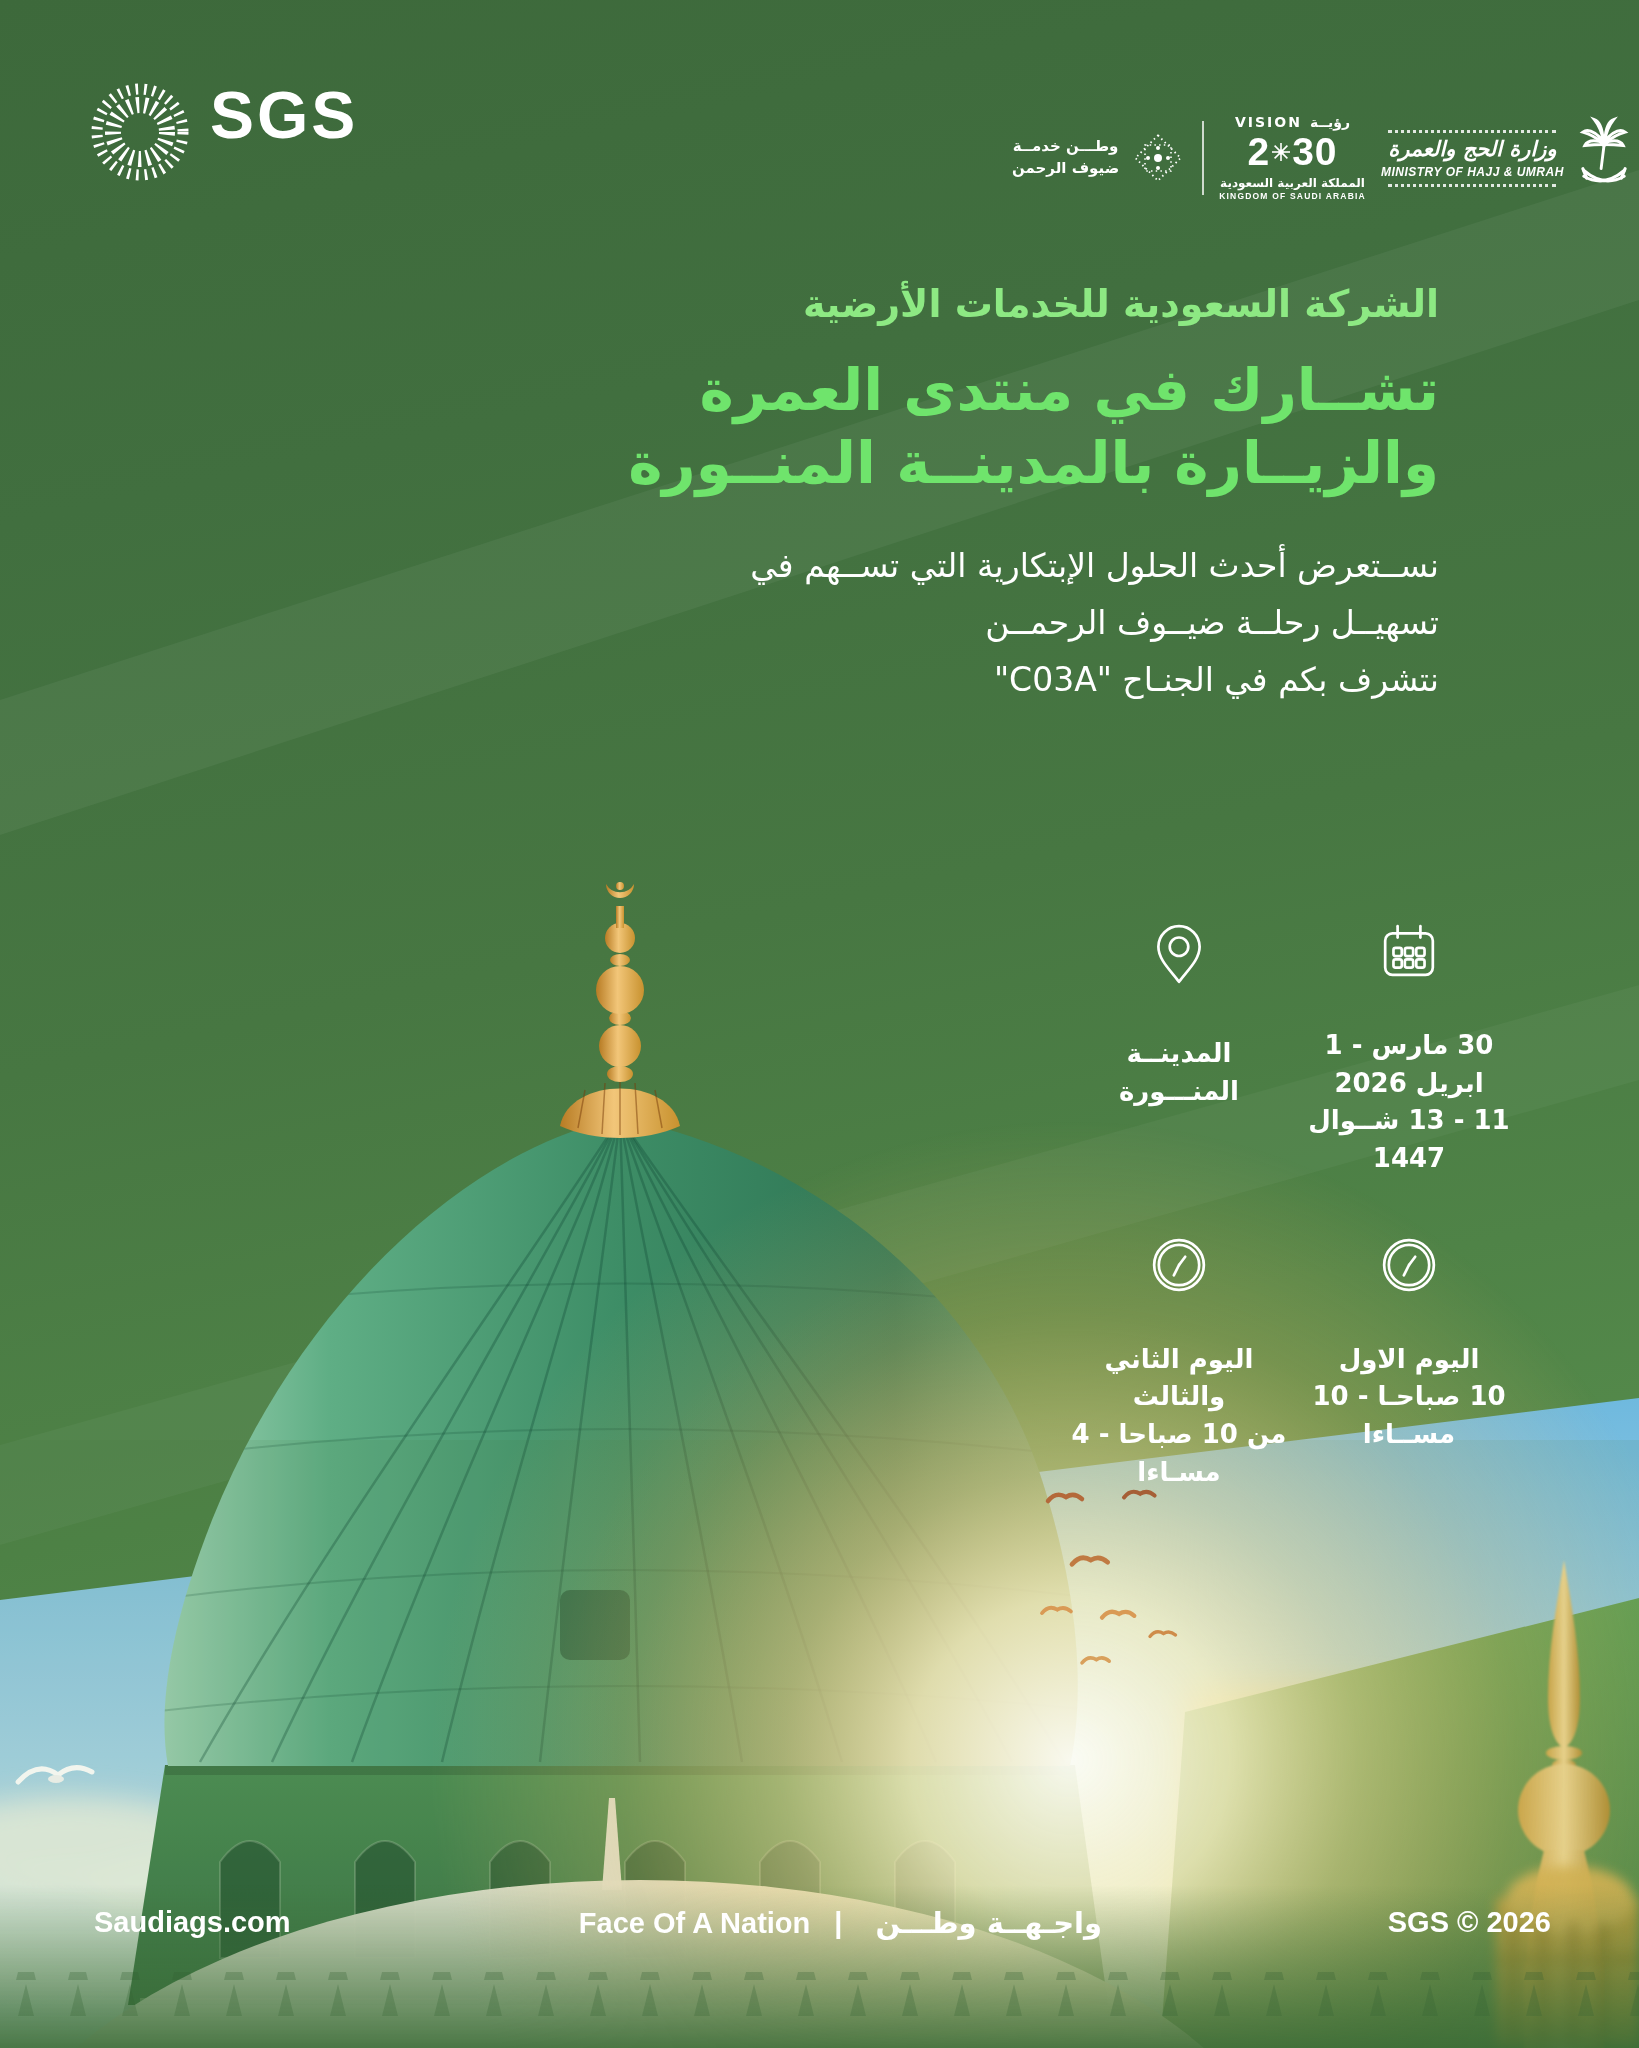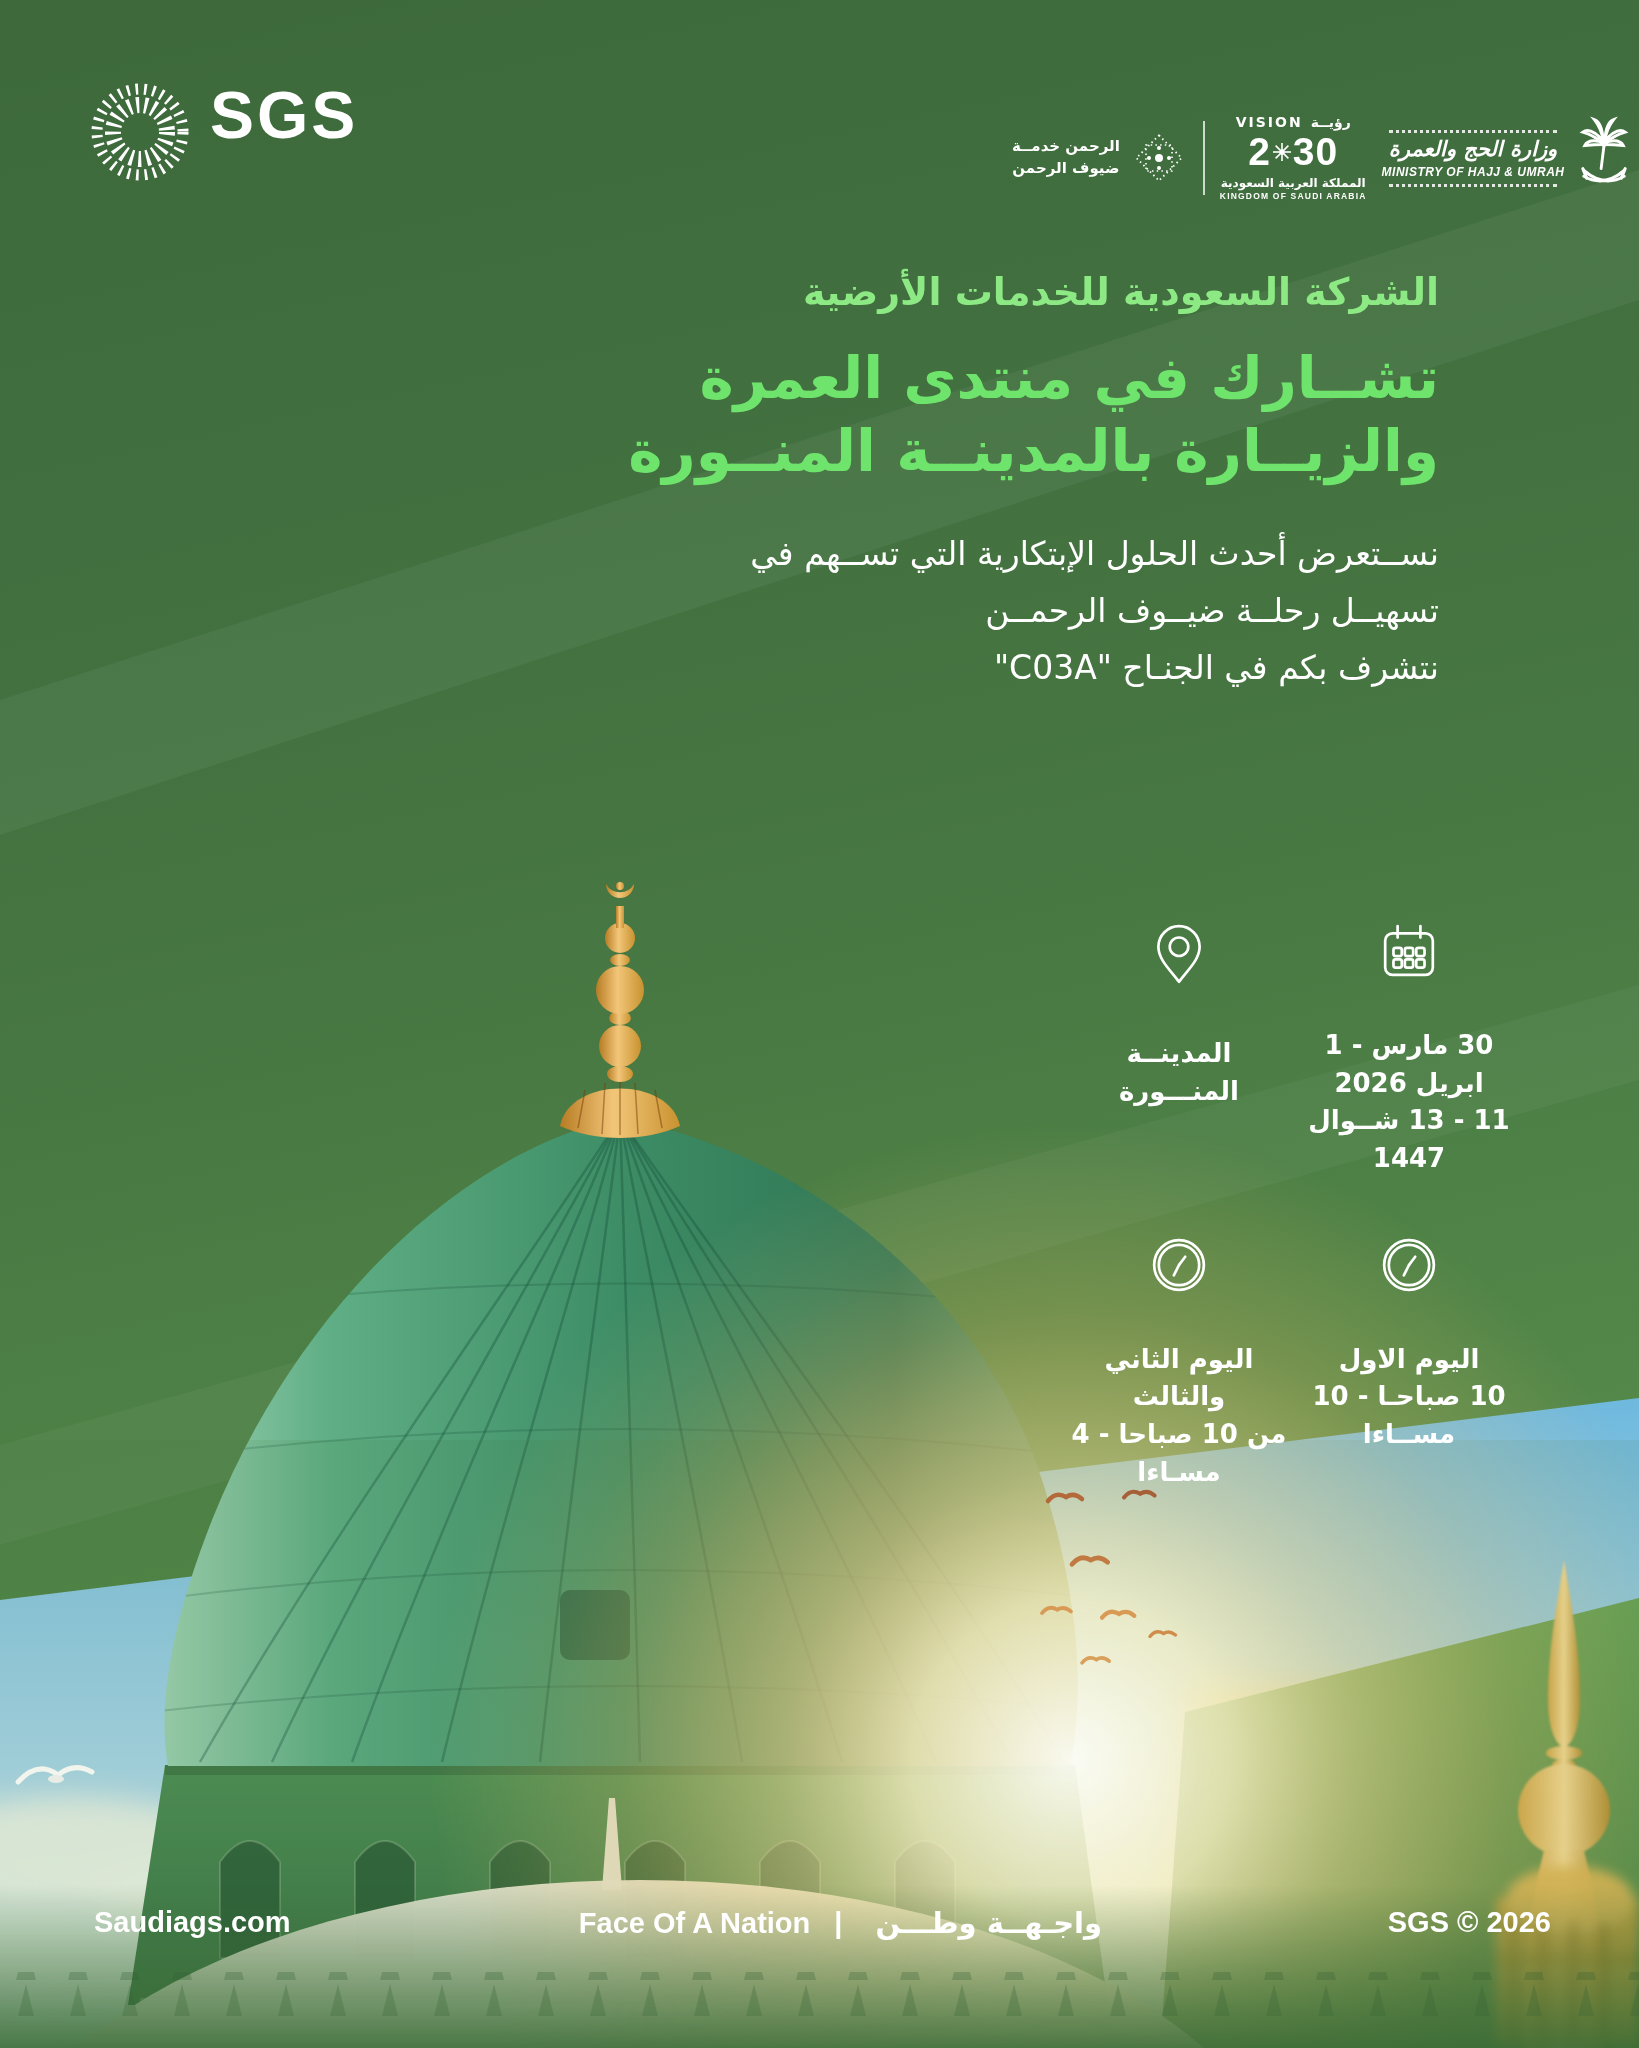--- a/index.html
+++ b/index.html
@@ -20,21 +20,21 @@
   .vision-year{display:flex;align-items:center;font-size:39px;font-weight:800;letter-spacing:1px;margin:1px 0 3px;}
   .vision-car{font-size:12px;font-weight:700;font-family:"DejaVu Sans",sans-serif;}
   .vision-cen{font-size:8.5px;font-weight:700;letter-spacing:1.2px;margin-top:2px;}
   .ministry{display:flex;flex-direction:column;align-items:center;gap:3px;font-style:italic;}
   .min-border{width:168px;border-top:3px dotted rgba(255,255,255,.85);height:0;}
   .min-ar{font-size:21px;font-weight:800;white-space:nowrap;font-family:"DejaVu Sans",sans-serif;padding:1px 0;}
   .min-en{font-size:12px;font-weight:700;letter-spacing:.5px;white-space:nowrap;padding-bottom:2px;}
 
   
   .main-text{position:absolute;right:200px;top:270px;width:1000px;direction:rtl;text-align:right;color:#fff;font-family:"DejaVu Sans",sans-serif;}
-  .company{font-size:38px;font-weight:700;color:#8DE983;margin:0 0 28px;}
+  .company{font-size:38px;font-weight:700;color:#8DE983;margin:12px 0 28px;}
   .title-line{font-size:58px;font-weight:800;color:#6FE46C;line-height:1.25;}
   .body-block{margin-top:38px;}
   .body-line{font-size:33px;line-height:1.73;font-weight:400;}
 
   
   .info{position:absolute;right:115px;top:922px;display:grid;grid-template-columns:230px 230px;column-gap:0;row-gap:58px;direction:rtl;color:#fff;text-align:center;}
   .cell{display:flex;flex-direction:column;align-items:center;gap:16px;}
   .cell svg{display:block;}
   .cell .t{font-size:26px;font-weight:700;line-height:1.45;direction:rtl;font-family:"DejaVu Sans",sans-serif;margin-top:31px;}
 
@@ -257,21 +257,21 @@
     <svg width="100" height="100" viewBox="0 0 100 100">
       <circle cx="50" cy="50" r="27" fill="none" stroke="#fff" stroke-width="16" stroke-dasharray="3 5.2"></circle>
       <circle cx="50" cy="50" r="43" fill="none" stroke="#fff" stroke-width="11" stroke-dasharray="2.6 6"></circle>
     </svg>
     <span class="sgs-word">SGS</span>
   </div>
 
   <div class="partner-logos">
     <div class="prog">
       <div class="prog-text">
-        <div>الرحمن خدمــة</div>
+        <div>وطـــن خدمــة</div>
         <div>ضيوف الرحمن</div>
       </div>
       <svg width="58" height="58" viewBox="0 0 58 58">
         <rect x="13" y="13" width="32" height="32" fill="none" stroke="#fff" stroke-width="1.8" stroke-dasharray="1.5 3.2" transform="rotate(45 29 29)"></rect>
         <rect x="16" y="16" width="26" height="26" fill="none" stroke="#fff" stroke-width="1.6" stroke-dasharray="1.5 3.2"></rect>
         <circle cx="29" cy="29" r="4" fill="#fff"></circle>
         <circle cx="29" cy="19" r="2" fill="#fff"></circle>
           <circle cx="29" cy="39" r="2" fill="#fff"></circle>
         <circle cx="19" cy="29" r="2" fill="#fff"></circle>
           <circle cx="39" cy="29" r="2" fill="#fff"></circle>

